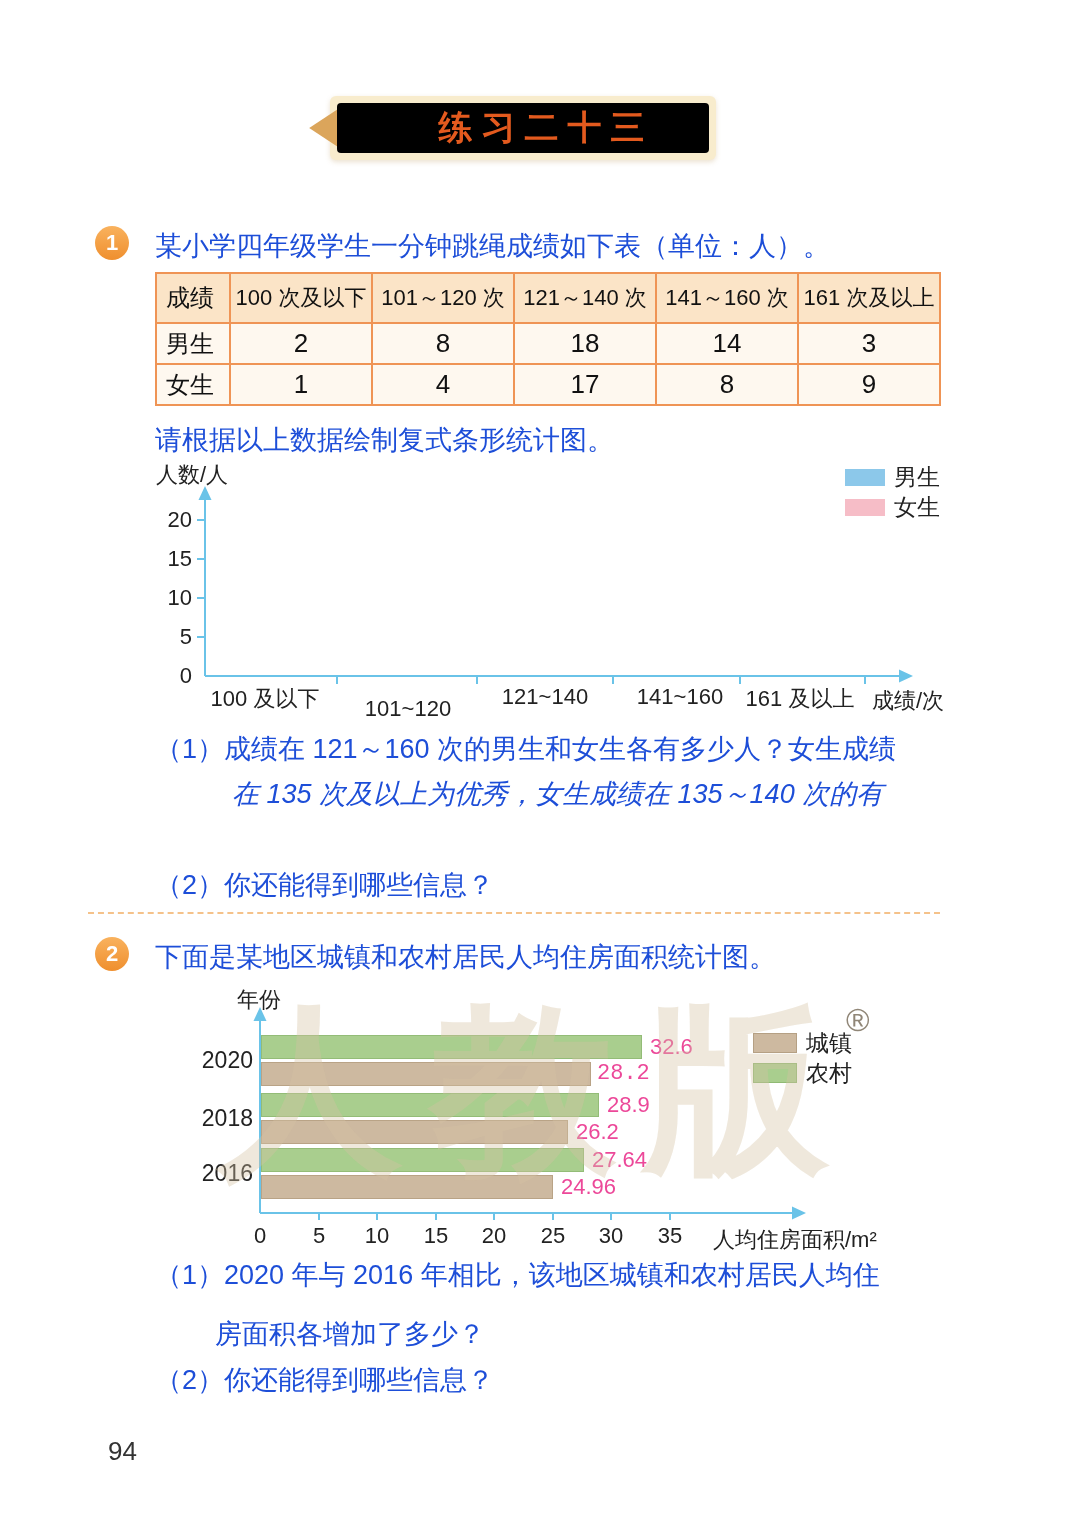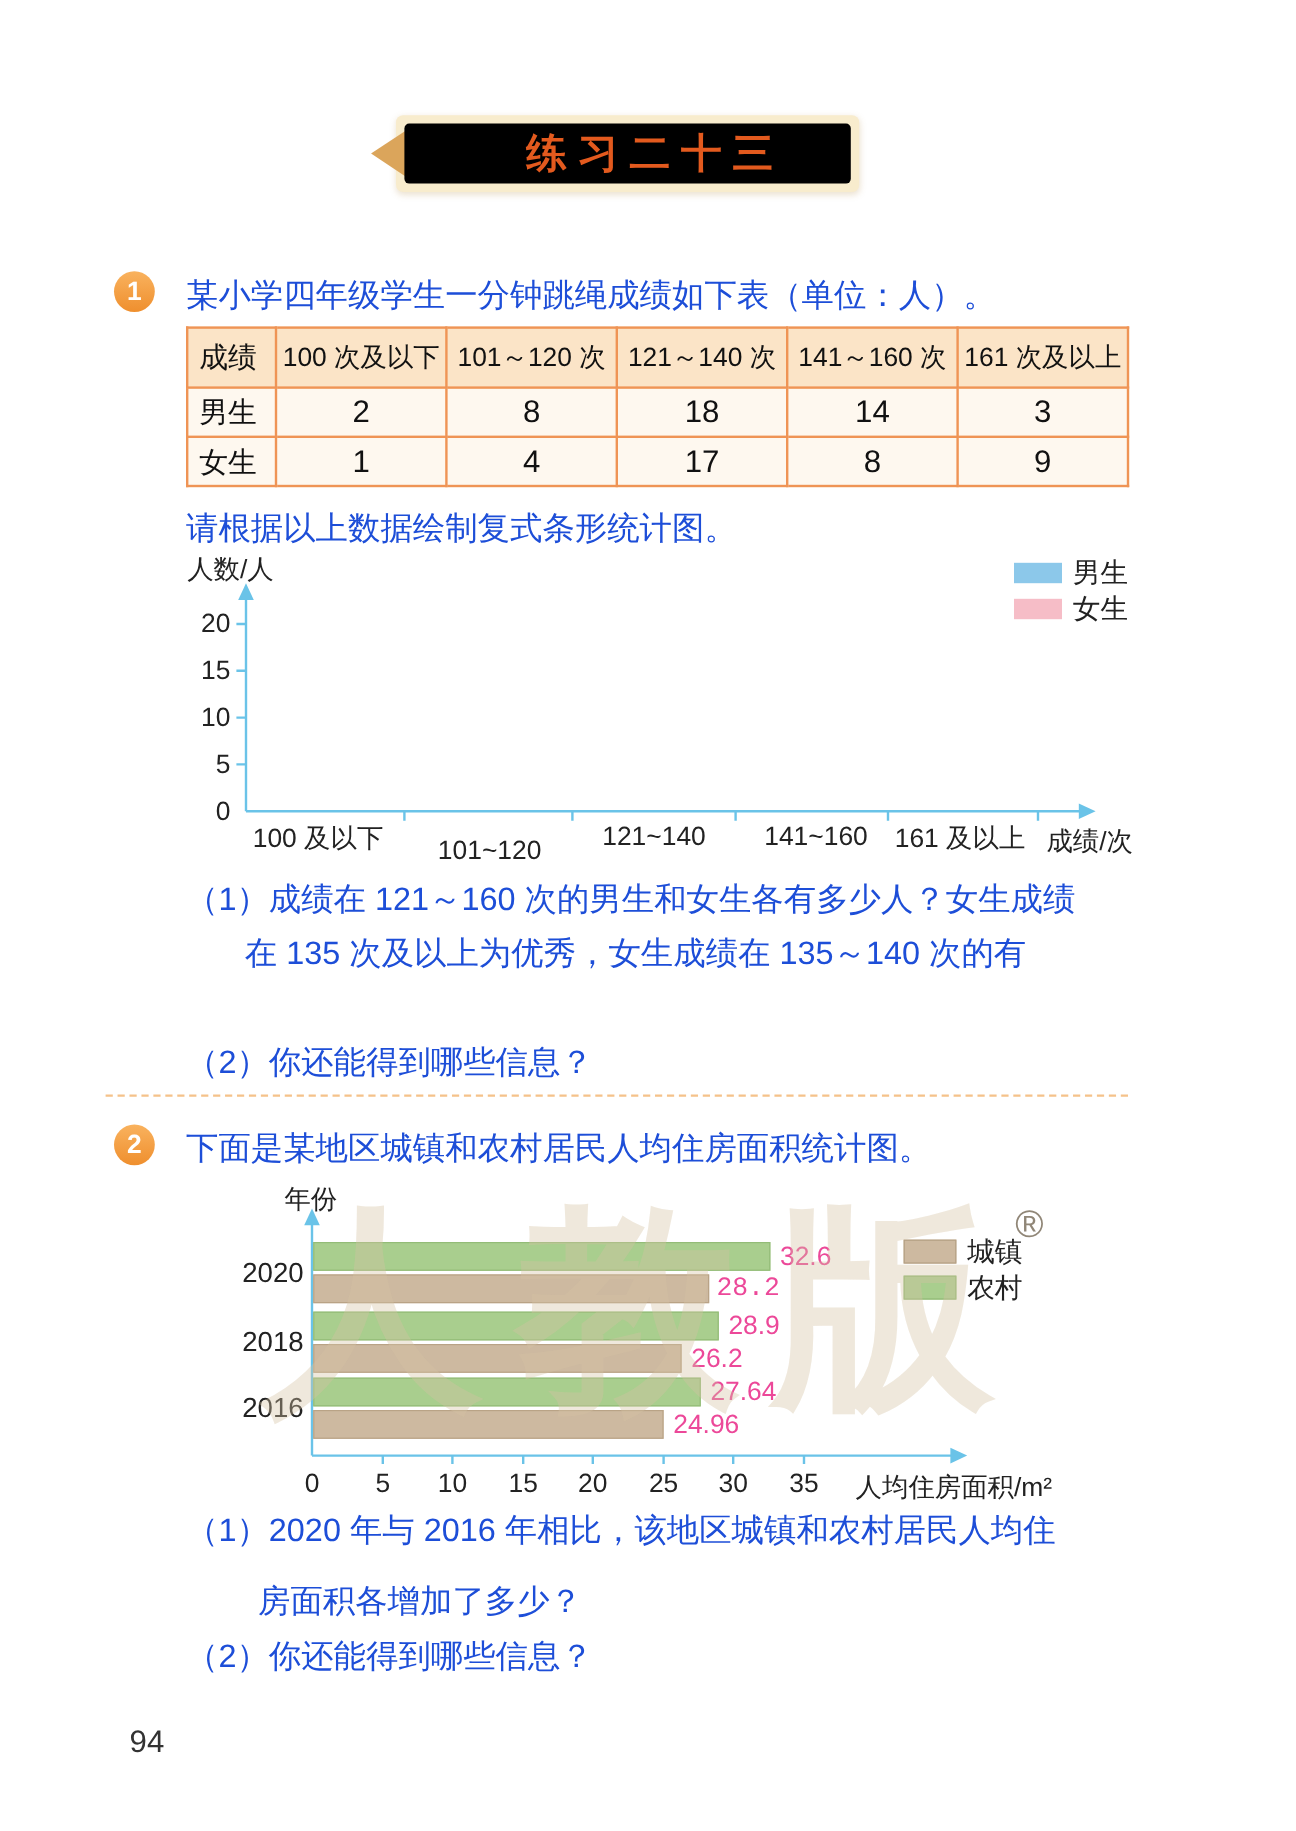--- a/index.html
+++ b/index.html
@@ -157,21 +157,21 @@
         <div class="legend-label">男生</div>
       </div>
       <div class="legend-row">
         <div class="swatch swatch-girl"></div>
         <div class="legend-label">女生</div>
       </div>
     </div>
   </div>
 
   <div class="q-line" style="left:155px; top:732px;">（1）成绩在 121～160 次的男生和女生各有多少人？女生成绩</div>
-  <div class="q-line" style="left:204px; top:777px;">在 135 次及以上为优秀，女生成绩在 135～140 次的有</div>
+  <div class="q-line" style="left:232px; top:777px;font-style:italic;">在 135 次及以上为优秀，女生成绩在 135～140 次的有</div>
   <div class="q-line" style="left:155px; top:868px;">（2）你还能得到哪些信息？</div>
 
   <div class="divider" style="left:88px; top:912px; width:852px;"></div>
 
   <div class="badge" style="left:95px; top:937px;">2</div>
   <div class="q-line" style="left:155px; top:940px;">下面是某地区城镇和农村居民人均住房面积统计图。</div>
 
   <div class="chart" style="left:225px; top:985px; width:700px; height:272px;">
     <svg class="axis-svg" width="700" height="272">
       <line x1="35" y1="228" x2="35" y2="34" stroke="#6AC3E8" stroke-width="2"></line>

